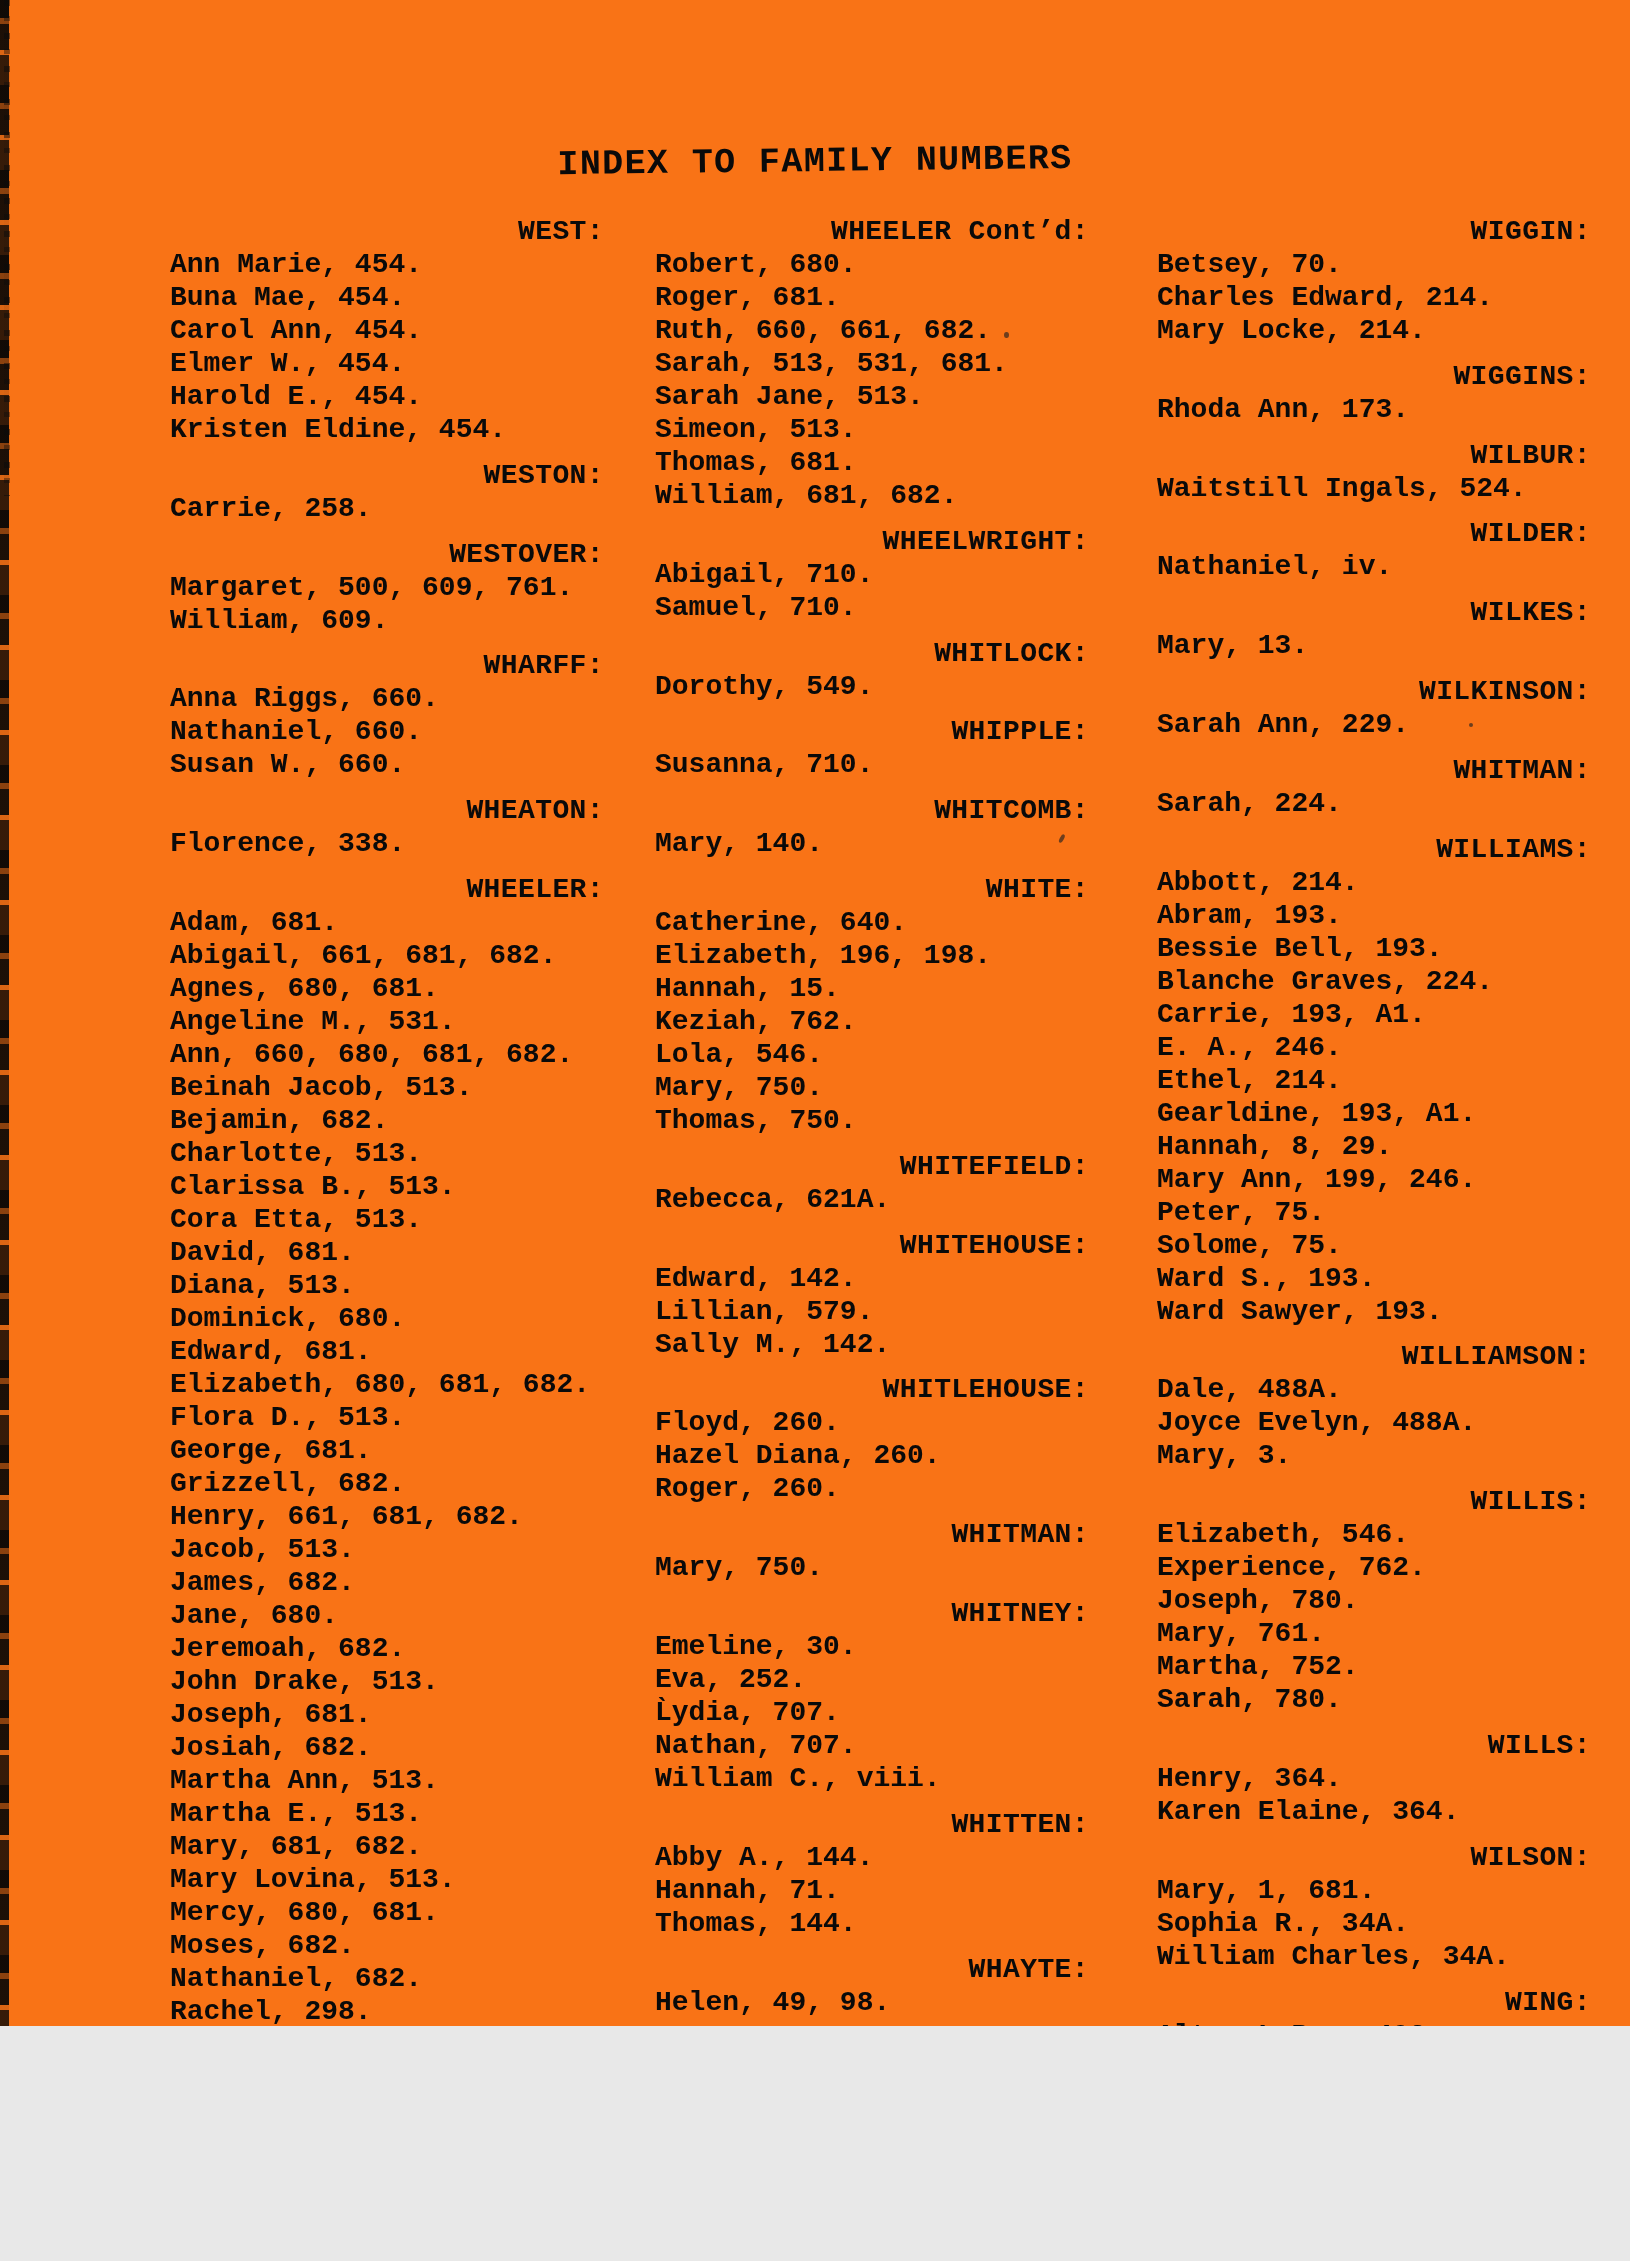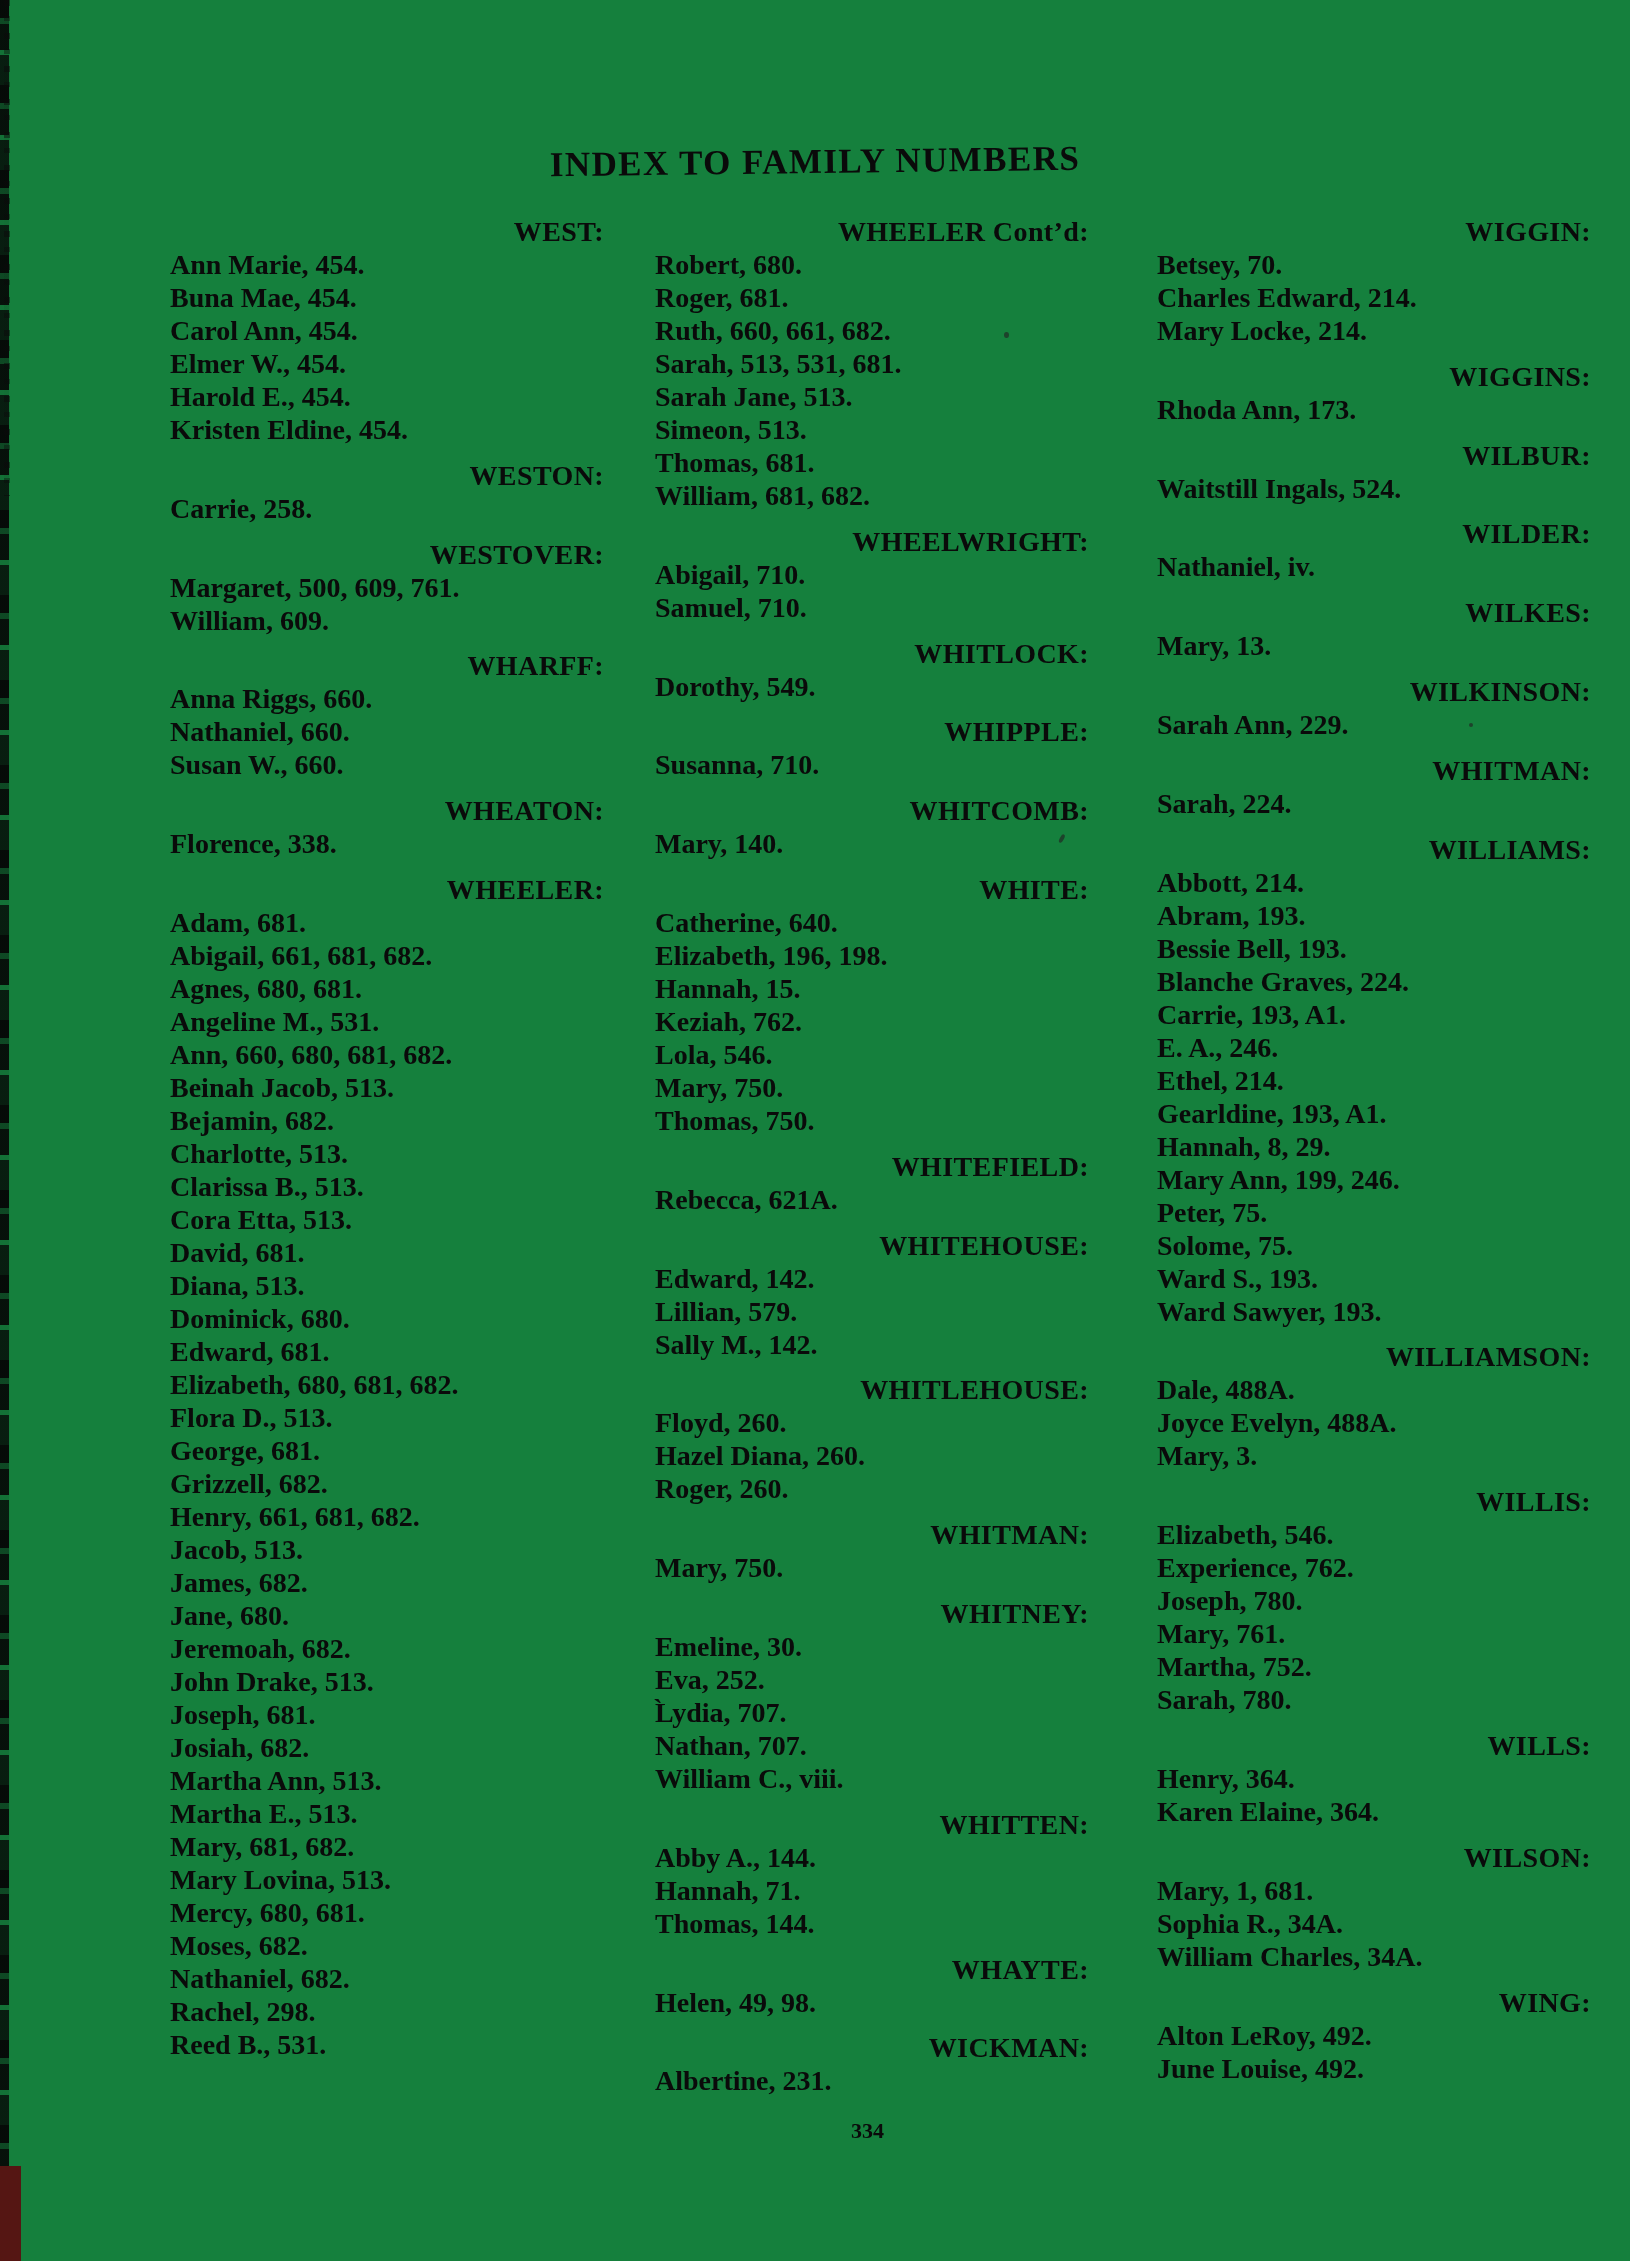--- a/index.html
+++ b/index.html
@@ -1,20 +1,20 @@
 <!DOCTYPE html>
 <html style="font-size:11.3px"><head>
 <meta charset="utf-8">
 <style>
   html,body{margin:0;padding:0;background:#e8e8e8;}
   .page{
     position:relative;
-    width:1630px;height:2261px;
-    background:#15803d;
-    font-family:Liberation Serif, serif;
+    width:1630px;height:2026px;
+    background:#f97316;
+    font-family:Liberation Mono, monospace;
     color:#0a0a0a;
     overflow:hidden;
   }
   .title{
     position:absolute;
     top:119px;left:0;width:1630px;
     text-align:center;
     font-size:35px;
     font-weight:bold;
     letter-spacing:1.4px;

